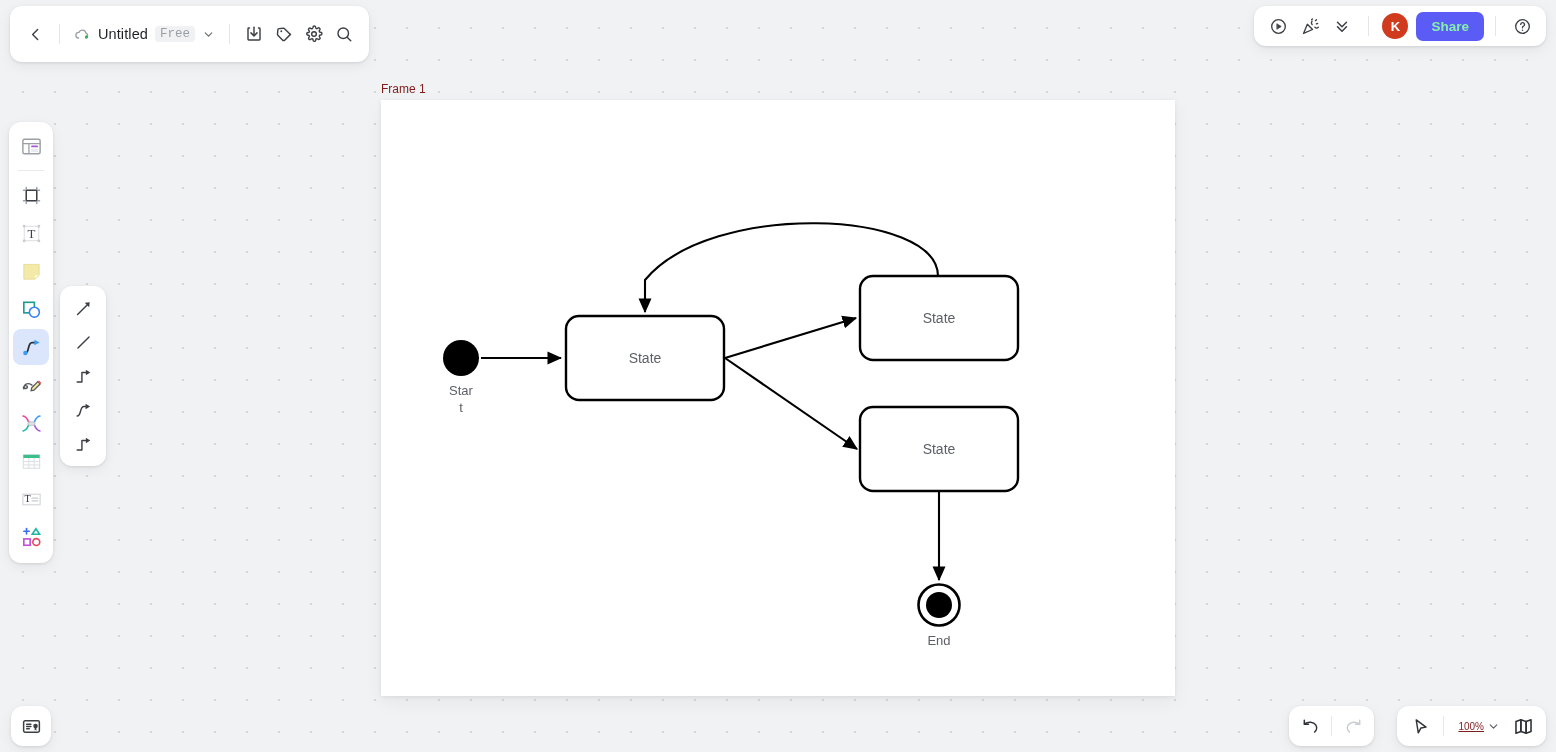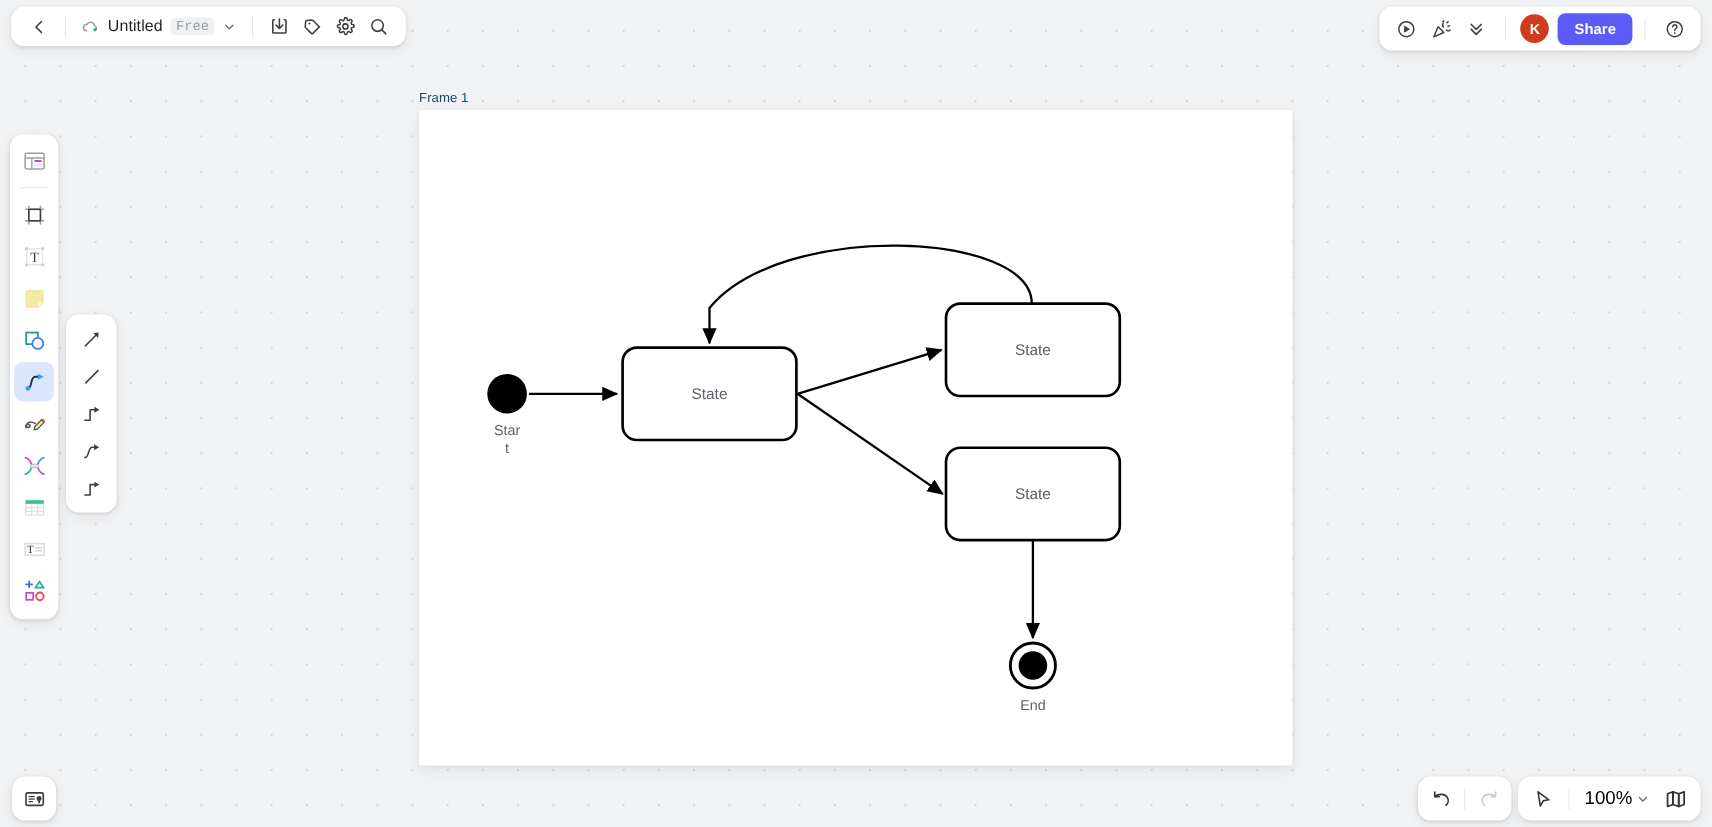--- a/index.html
+++ b/index.html
@@ -19,21 +19,21 @@
   
   .panel {
     position: absolute;
     background: #ffffff;
     border-radius: 12px;
     box-shadow: 0 1px 3px rgba(0,0,0,.10), 0 4px 14px rgba(0,0,0,.06);
   }
 
   
   #topbar-left {
-    left: 10px; top: 6px; height: 36px;
+    left: 10px; top: 6px; height: 56px;
     display: flex; align-items: center;
     padding: 0 10px;
   }
   .tb-btn {
     width: 30px; height: 30px;
     display: flex; align-items: center; justify-content: center;
     border-radius: 6px; cursor: pointer; color: #3c3f44;
   }
   .tb-div { width: 1px; height: 20px; background: #e3e5e8; margin: 0 9px; }
   #doc-title-group {
@@ -56,21 +56,21 @@
     display: flex; align-items: center; padding: 0 9px; gap: 2px;
   }
   #avatar {
     width: 26px; height: 26px; border-radius: 50%;
     background: #d03b1d; color: #fff;
     font-size: 13px; font-weight: bold;
     display: flex; align-items: center; justify-content: center;
     margin: 0 6px 0 2px; cursor: pointer;
   }
   #share-btn {
-    background: #5b5bf5; color: #ffffff;
+    background: #5b5bf5; color: #86efac;
     font-size: 13.5px; font-weight: bold;
     border: none; border-radius: 7px;
     padding: 7px 15px; cursor: pointer;
     font-family: inherit;
   }
 
   
   #tool-rail {
     left: 9px; top: 122px; width: 44px;
     padding: 6px 0 8px 0;
@@ -115,27 +115,27 @@
   .vbtn {
     width: 30px; height: 30px; border-radius: 6px;
     display: flex; align-items: center; justify-content: center;
     cursor: pointer; color: #2f3237;
   }
   .vbtn.disabled { color: #c9ccd1; cursor: default; }
   #zoom-group {
     display: flex; align-items: center; gap: 3px;
     padding: 4px 6px; border-radius: 6px; cursor: pointer;
   }
-  #zoom-level { font-size: 17px; color: #000000; }
+  #zoom-level { font-size: 10px; color: #7f1d1d; text-decoration: underline; }
   .bar-div { width: 1px; height: 20px; background: #e5e7ea; margin: 0 6px; }
 
   
   #frame-label {
     position: absolute; left: 381px; top: 82px;
-    font-size: 12px; color: #0c4a6e;
+    font-size: 12px; color: #7f1d1d;
   }
   #frame {
     position: absolute; left: 381px; top: 100px;
     width: 794px; height: 596px;
     background: #ffffff;
     box-shadow: 0 1px 4px rgba(0,0,0,.07), 0 6px 18px rgba(0,0,0,.05);
   }
   #frame svg { position: absolute; left: 0; top: 0; }
 
   .node-label {

